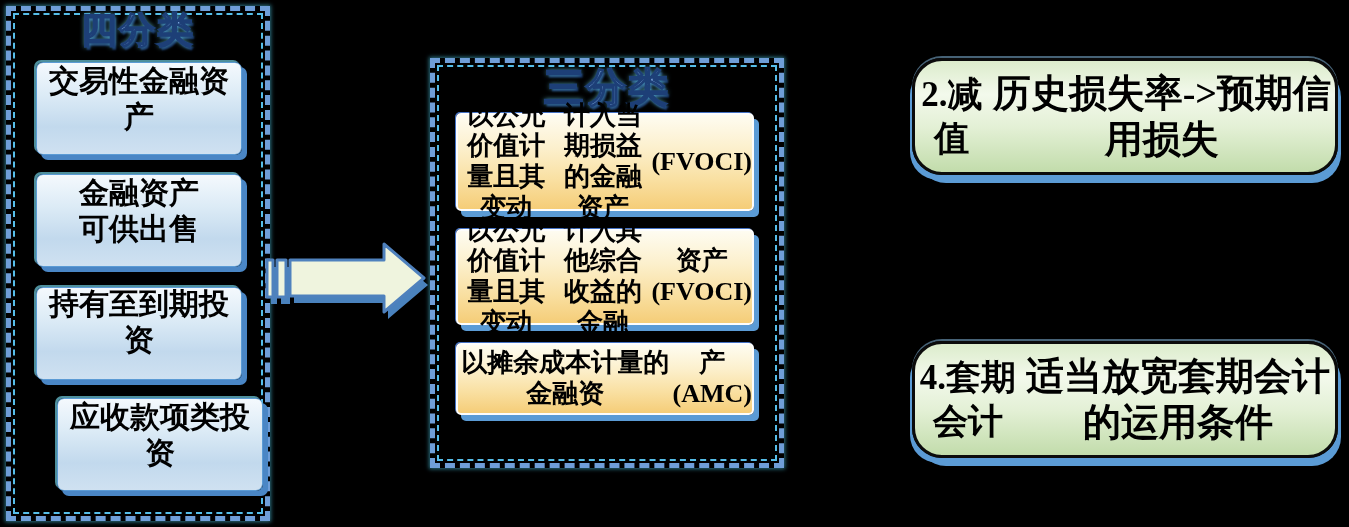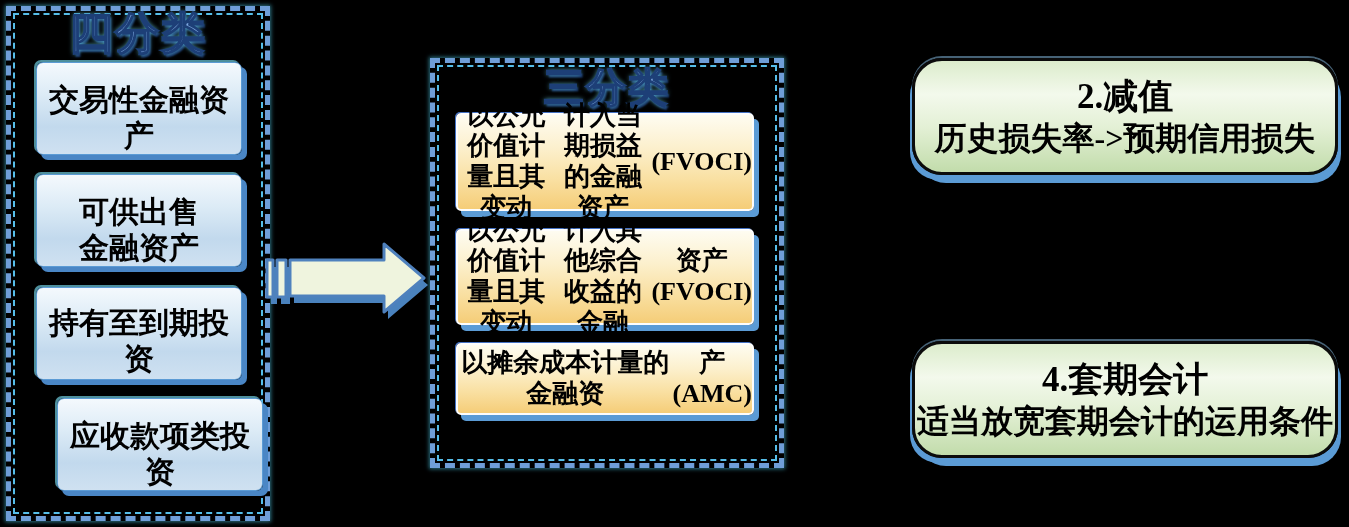--- a/index.html
+++ b/index.html
@@ -45,21 +45,21 @@
     position: absolute;
     left: 36px;
     width: 206px;
     border: 1px solid #5b9bd5;
     border-radius: 7px;
     background: linear-gradient(180deg, #f4f9fd 0%, #dcebf6 35%, #c2d9ed 70%, #cfe1f1 100%);
     box-shadow: 5px 5px 0 #4a86c5, -2px -2px 0 rgba(120,220,240,.65);
     display: flex;
     flex-direction: column;
     align-items: center;
-    justify-content: flex-end;
+    justify-content: flex-start;
     font-size: 30px;
     line-height: 1.2;
     text-align: center;
   }
   
   .yellowbox {
     position: absolute;
     left: 456px;
     width: 298px;
     border: 2px solid #fdfdfd;
@@ -78,46 +78,46 @@
   .greenbox {
     position: absolute;
     left: 912px;
     width: 426px;
     height: 117px;
     border: 3px solid #0b0b0b;
     border-radius: 30px;
     background: linear-gradient(180deg, #dceccc 0%, #f3f9ec 30%, #e3f0d5 60%, #c2dcab 100%);
     box-shadow: 4px 9px 0 -1px #5b9bd5, -4px 7px 0 -2px #5b9bd5, 0 -2px 0 rgba(140,195,235,.5);
     display: flex;
-    flex-direction: column;
+    flex-direction: row;
     align-items: center;
     justify-content: center;
     text-align: center;
   }
   .g-head { font-size: 35px; line-height: 1.25; }
-  .g-sub  { font-size: 32px; line-height: 1.2; }
+  .g-sub  { font-size: 38px; line-height: 1.2; }
   
   .arrow-wrap { position: absolute; left: 264px; top: 239px; width: 170px; height: 84px; }
 </style>
 </head>
 <body>
 
 <div class="canvas">
 
   <div class="dashed-group" style="left:6px; top:6px; width:264px; height:515px;"></div>
 
-  <div class="wordart" style="left:6px; top:12px; width:264px; font-size:44px;">四分类</div>
+  <div class="wordart" style="left:6px; top:12px; width:264px; font-size:36px;">四分类</div>
 
   <div class="bluebox" style="top:62px; height:93px;">
     <span>交易性金融资产</span>
   </div>
 
   <div class="bluebox" style="top:174px; height:93px;">
+    <span>金融资产</span>
     <span>可供出售</span>
-    <span>金融资产</span>
   </div>
 
   <div class="bluebox" style="top:287px; height:93px;font-family:Liberation Mono, monospace;">
     <span>持有至到期投资</span>
   </div>
 
   <div class="bluebox" style="top:398px; height:93px;margin-left:21px;">
     <span>应收款项类投资</span>
   </div>
 

